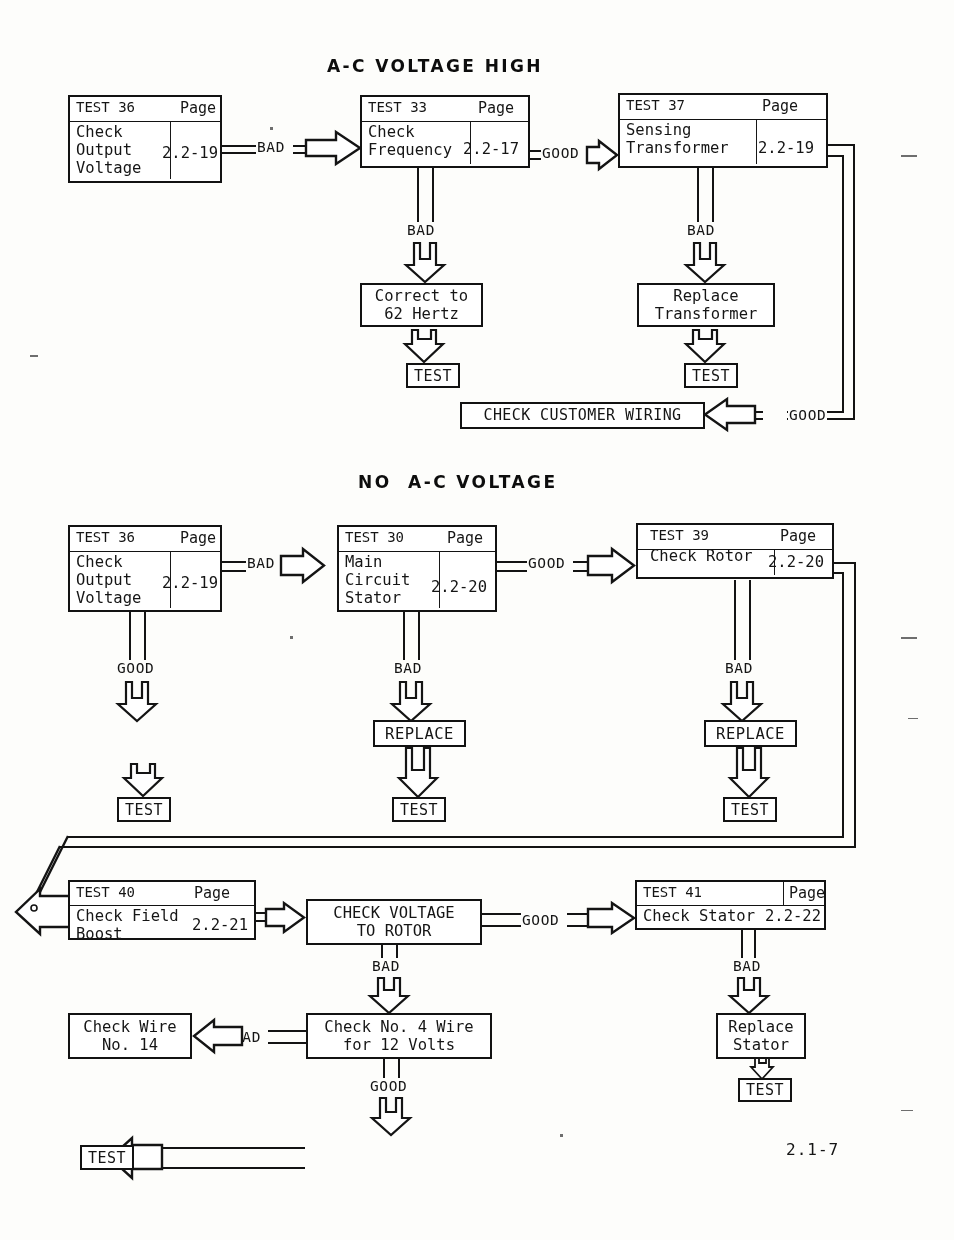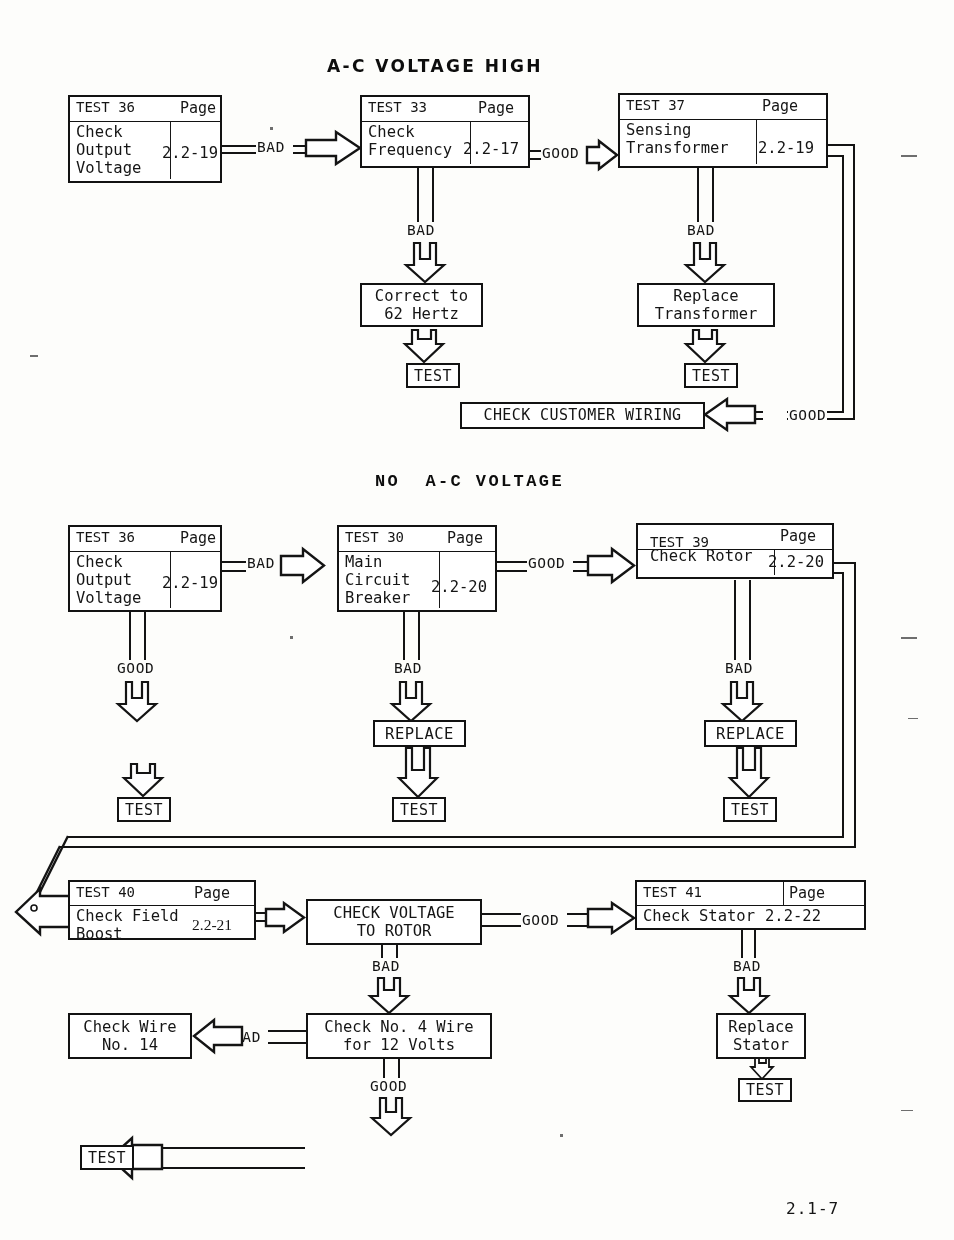--- a/index.html
+++ b/index.html
@@ -254,21 +254,21 @@
   <div class="ln lnh" style="left:727px; top:411px; width:36px;"></div>
   <div class="ln lnh" style="left:727px; top:418px; width:36px;"></div>
   <div class="arrowwrap" style="left:703px; top:398px;">
     <svg width="52" height="34" viewBox="0 0 52 34">
       <path d="M52,8 L24,8 L24,1 L2,16.5 L24,32 L24,25 L52,25 Z" fill="#fff" stroke="#141414" stroke-width="2.4"></path>
     </svg>
   </div>
 
   <div class="actionbox" style="left:460px; top:402px; width:245px; height:27px; font-size:15px; letter-spacing:0.4px;">CHECK CUSTOMER WIRING</div>
 
-  <div class="section-title" style="left:375px; top:472px;font-family:Liberation Mono, monospace;">NO  A-C VOLTAGE</div>
+  <div class="section-title" style="left:358px; top:472px;">NO  A-C VOLTAGE</div>
 
   <div class="testcard" style="left:68px; top:525px; width:154px; height:87px;">
     <div class="tc-head">
       <div class="tc-title">TEST 36</div>
       <div class="tc-pagelabel" style="left:110px;">Page</div>
     </div>
     <div class="tc-body">
       <div class="tc-divider" style="left:100px;"></div>
       <div class="tc-name">Check
 Output
@@ -288,39 +288,39 @@
 
   <div class="testcard" style="left:337px; top:525px; width:160px; height:87px;">
     <div class="tc-head">
       <div class="tc-title">TEST 30</div>
       <div class="tc-pagelabel" style="left:108px;">Page</div>
     </div>
     <div class="tc-body">
       <div class="tc-divider" style="left:100px;"></div>
       <div class="tc-name">Main
 Circuit
-Breaker</div>
+Stator</div>
       <div class="tc-page" style="left:92px; top:26px;">2.2-20</div>
     </div>
   </div>
 
   <div class="ln lnh" style="left:497px; top:561px; width:30px;"></div>
   <div class="ln lnh" style="left:497px; top:570px; width:30px;"></div>
   <div class="edge-label" style="left:527px; top:555px;">GOOD</div>
   <div class="ln lnh" style="left:573px; top:561px; width:20px;"></div>
   <div class="ln lnh" style="left:573px; top:570px; width:20px;"></div>
   <div class="arrowwrap" style="left:588px; top:548px;">
     <svg width="48" height="36" viewBox="0 0 48 36">
       <path d="M0,8 L24,8 L24,1 L46,17.5 L24,34 L24,27 L0,27 Z" fill="#fff" stroke="#141414" stroke-width="2.4"></path>
     </svg>
   </div>
 
   <div class="testcard" style="left:636px; top:523px; width:198px; height:56px;">
     <div class="tc-head">
-      <div class="tc-title" style="left:12px;margin-top:7px;">TEST 39</div>
+      <div class="tc-title" style="left:12px;">TEST 39</div>
       <div class="tc-pagelabel" style="left:142px;">Page</div>
     </div>
     <div class="tc-body">
       <div class="tc-divider" style="left:136px;"></div>
       <div class="tc-name" style="left:12px; top:-3px;">Check Rotor</div>
       <div class="tc-page" style="left:130px; top:3px;">2.2-20</div>
     </div>
   </div>
 
   <div class="ln lnv" style="left:129px; top:612px; height:50px;"></div>
@@ -391,21 +391,21 @@
   </div>
 
   <div class="testcard" style="left:68px; top:880px; width:188px; height:60px;">
     <div class="tc-head" style="height:24px;">
       <div class="tc-title">TEST 40</div>
       <div class="tc-pagelabel" style="left:124px;">Page</div>
     </div>
     <div class="tc-body">
       <div class="tc-name">Check Field
 Boost</div>
-      <div class="tc-page" style="left:122px; top:10px;font-family:Liberation Serif, serif;">2.2-21</div>
+      <div class="tc-page" style="left:122px; top:10px;">2.2-21</div>
     </div>
   </div>
 
   <div class="ln lnh" style="left:256px; top:912px; width:16px;"></div>
   <div class="ln lnh" style="left:256px; top:920px; width:16px;"></div>
   <div class="arrowwrap" style="left:266px; top:902px;">
     <svg width="40" height="32" viewBox="0 0 40 32">
       <path d="M0,7 L18,7 L18,1 L38,15.5 L18,30 L18,24 L0,24 Z" fill="#fff" stroke="#141414" stroke-width="2.4"></path>
     </svg>
   </div>
@@ -417,21 +417,21 @@
   <div class="ln lnh" style="left:482px; top:925px; width:42px;"></div>
   <div class="edge-label" style="left:521px; top:912px;">GOOD</div>
   <div class="ln lnh" style="left:567px; top:913px; width:26px;"></div>
   <div class="ln lnh" style="left:567px; top:925px; width:26px;"></div>
   <div class="arrowwrap" style="left:588px; top:902px;">
     <svg width="48" height="34" viewBox="0 0 48 34">
       <path d="M0,7 L24,7 L24,1 L46,16 L24,31 L24,25 L0,25 Z" fill="#fff" stroke="#141414" stroke-width="2.4"></path>
     </svg>
   </div>
 
-  <div class="testcard" style="left:635px; top:880px; width:231px; height:50px;">
+  <div class="testcard" style="left:635px; top:880px; width:191px; height:50px;">
     <div class="tc-head" style="height:24px;">
       <div class="tc-title">TEST 41</div>
       <div class="tc-pagelabel" style="left:152px;">Page</div>
       <div class="tc-divider" style="left:146px; top:0; height:24px;"></div>
     </div>
     <div class="tc-body">
       <div class="tc-name">Check Stator</div>
       <div class="tc-page" style="left:128px; top:1px;">2.2-22</div>
     </div>
   </div>
@@ -491,21 +491,21 @@
 
   <div class="ln lnh" style="left:150px; top:1147px; width:155px;"></div>
   <div class="ln lnh" style="left:150px; top:1167px; width:155px;"></div>
   <div class="arrowwrap" style="left:108px; top:1136px;">
     <svg width="54" height="44" viewBox="0 0 54 44">
       <path d="M54,9 L24,9 L24,2 L2,22 L24,42 L24,33 L54,33 Z" fill="#fff" stroke="#141414" stroke-width="2.4"></path>
     </svg>
   </div>
   <div class="testbox" style="left:80px; top:1145px; width:54px; height:25px;">TEST</div>
 
-  <div class="pagenum" style="left:786px; top:1199px;">2.1-7</div>
+  <div class="pagenum" style="left:786px; top:1140px;">2.1-7</div>
 
   <div class="speck" style="left:901px; top:155px; width:16px; height:2px;"></div>
   <div class="speck" style="left:901px; top:637px; width:16px; height:2px;"></div>
   <div class="speck" style="left:908px; top:718px; width:10px; height:1px;"></div>
   <div class="speck" style="left:901px; top:1110px; width:12px; height:1px;"></div>
   <div class="speck" style="left:270px; top:127px; width:3px; height:3px;"></div>
   <div class="speck" style="left:30px; top:355px; width:8px; height:2px;"></div>
   <div class="speck" style="left:290px; top:636px; width:3px; height:3px;"></div>
   <div class="speck" style="left:560px; top:1134px; width:3px; height:3px;"></div>
 

